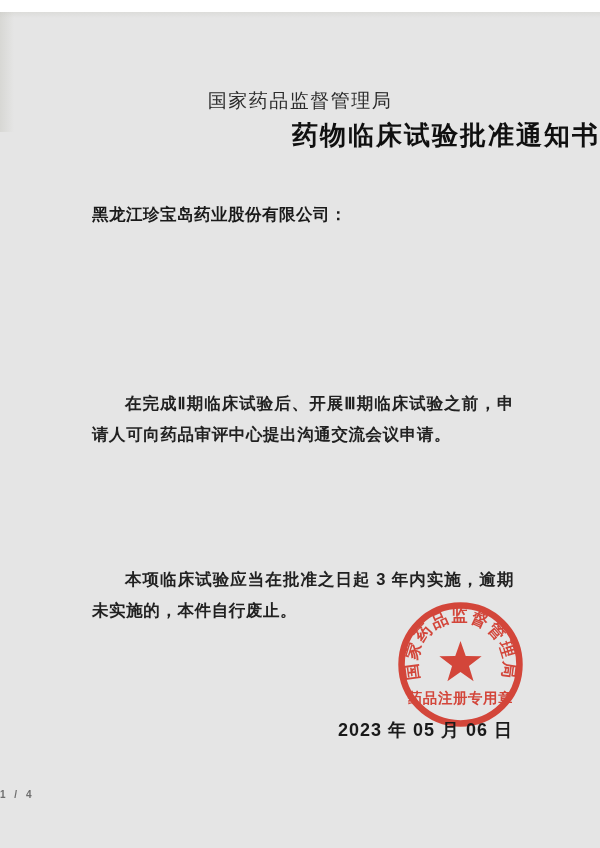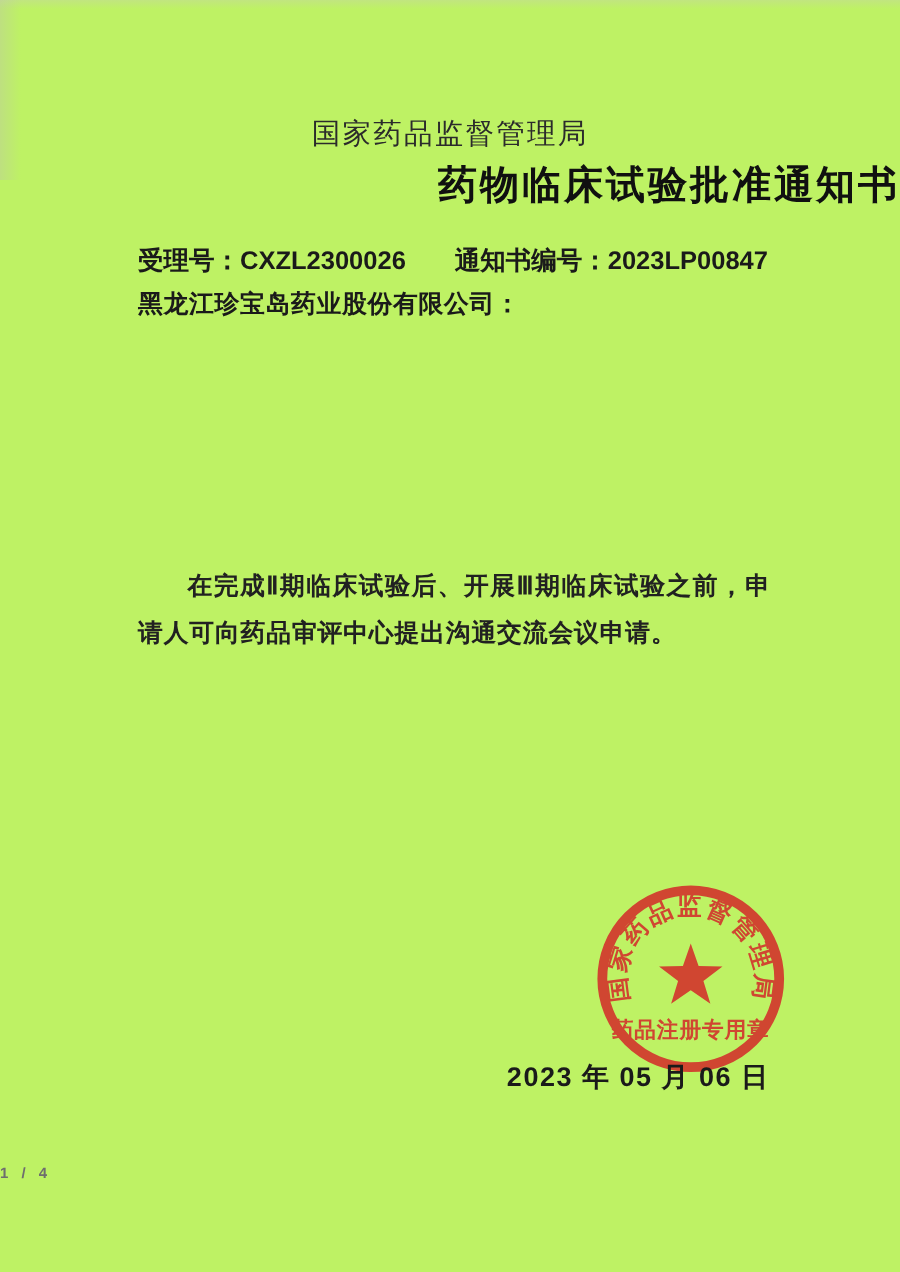--- a/index.html
+++ b/index.html
@@ -6,21 +6,22 @@
   html, body { width: 600px; height: 848px; }
   body {
     font-family: "Liberation Sans", sans-serif;
     background: #ffffff;
     position: relative;
     overflow: hidden;
     color: #1f1f1f;
   }
   .page {
     position: absolute; inset: 0;
-    background: #bef264;
+    background: #e5e5e5;
+    margin-top: 12px;
   }
   
   .page::before {
     content: "";
     position: absolute; left: 0; top: 0; width: 14px; height: 120px;
     background: linear-gradient(90deg, rgba(190,190,180,0.35), rgba(255,255,255,0));
   }
   .page::after {
     content: "";
     position: absolute; left: 0; top: 0; width: 100%; height: 6px;
@@ -72,30 +73,27 @@
 </style>
 </head>
 <body>
 
 <div class="page">
 
   <div class="org">国家药品监督管理局</div>
 
   <div class="title">药物临床试验批准通知书</div>
 
-  <div class="meta">
-    <span><span>受理号：</span><span>CXZL2300026</span></span>
-    <span><span>通知书编号：</span><span>2023LP00847</span></span>
-  </div>
 
   <div class="addressee">黑龙江珍宝岛药业股份有限公司：</div>
 
 
   <div class="para para-2">在完成Ⅱ期临床试验后、开展Ⅲ期临床试验之前，申请人可向药品审评中心提出沟通交流会议申请。</div>
 
+  <div class="para para-3">本项临床试验应当在批准之日起 3 年内实施，逾期未实施的，本件自行废止。</div>
 
   <svg class="seal" viewBox="0 0 200 200" xmlns="http://www.w3.org/2000/svg">
     <circle cx="100" cy="100" r="90" fill="none" stroke="#d23a2e" stroke-width="10"></circle>
     <path id="seal-arc" d="M 40.2 127.9 A 66 66 0 1 1 159.8 127.9" fill="none"></path>
     <text font-size="25" font-weight="700" fill="#d23a2e" letter-spacing="3" font-family="Liberation Sans, sans-serif">
       <textPath href="#seal-arc" startOffset="50%" text-anchor="middle">国家药品监督管理局</textPath>
     </text>
     <polygon fill="#d23a2e" points="100,64 108,87 132.3,87.5 112.9,102.2 120,125.5 100,111.6 80,125.5 87.1,102.2 67.7,87.5 92,87"></polygon>
     <text x="100" y="159" text-anchor="middle" font-size="22" font-weight="700" fill="#d23a2e" letter-spacing="1" font-family="Liberation Sans, sans-serif">药品注册专用章</text>
   </svg>

